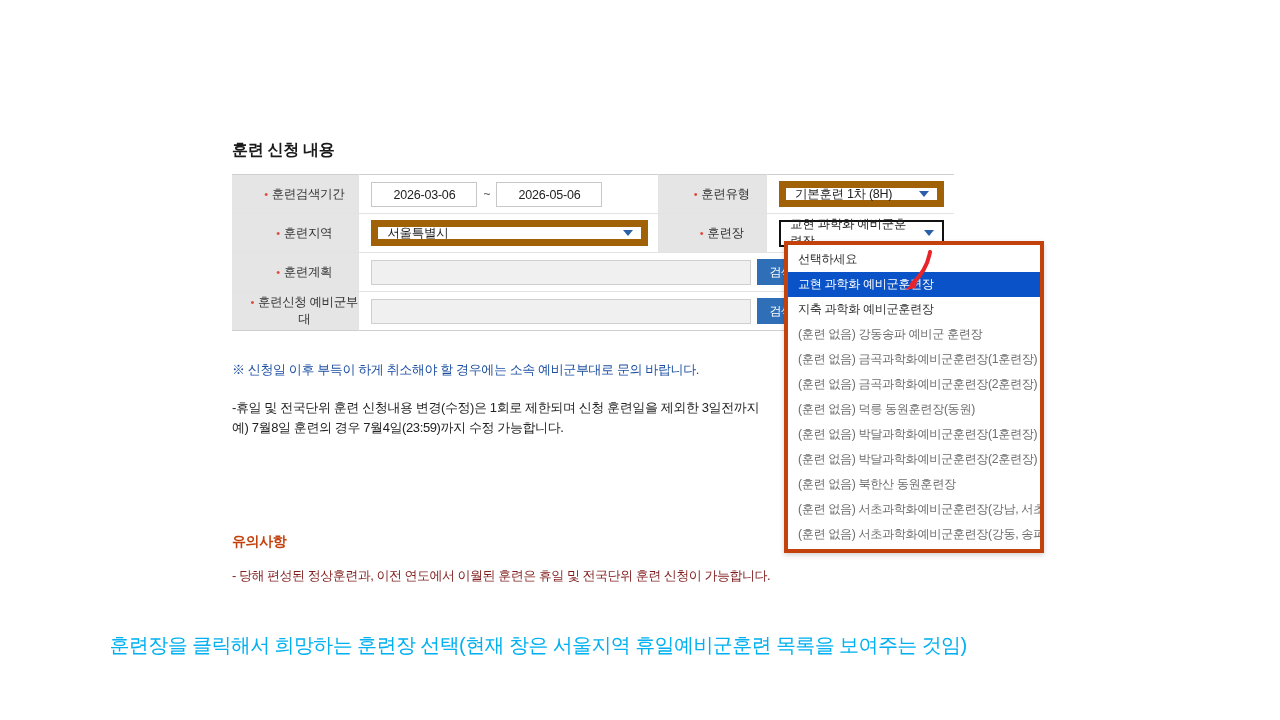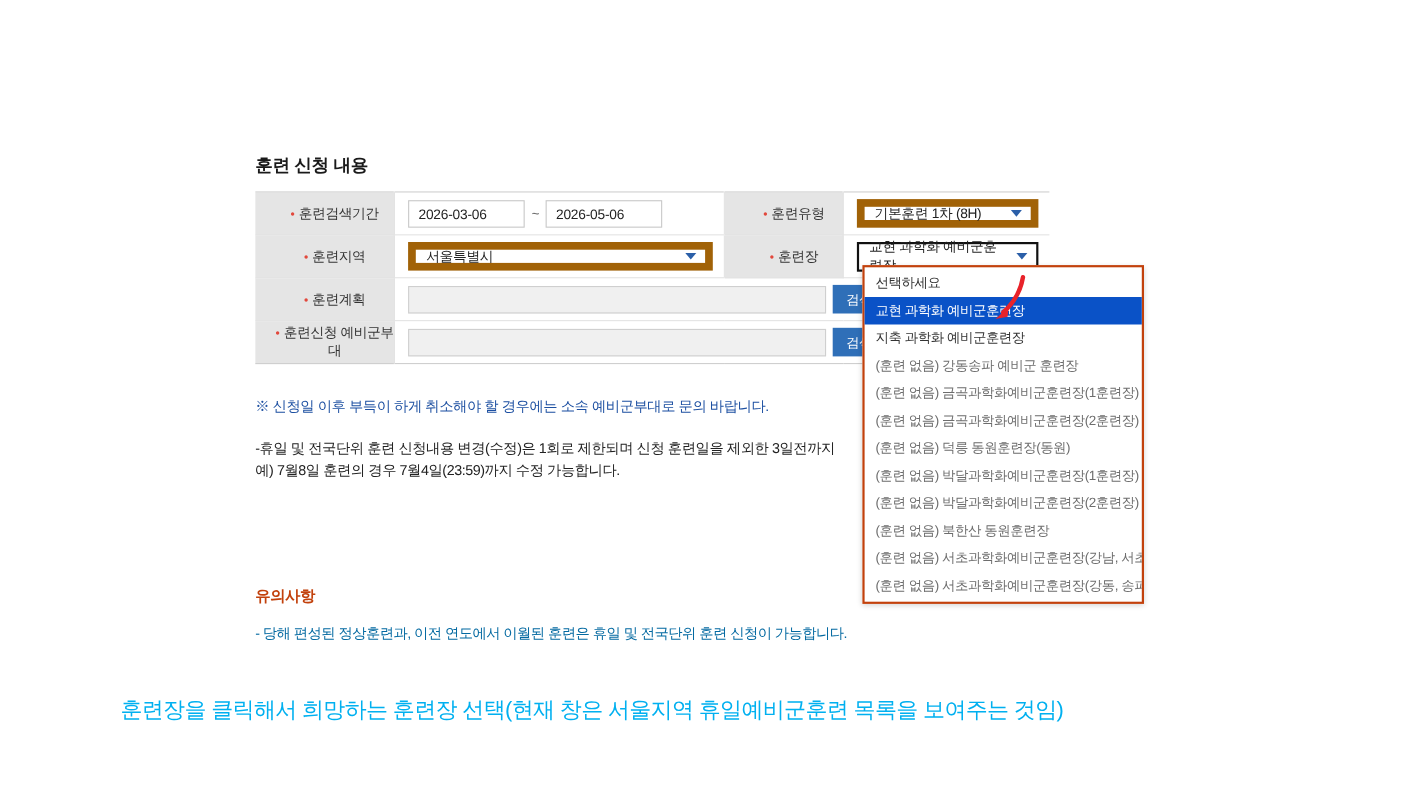--- a/index.html
+++ b/index.html
@@ -89,21 +89,21 @@
     border: 1px solid #c8c8c8;
     background: #fff;
     height: 25px;
     line-height: 25px;
     font-size: 12.5px;
     color: #222;
     padding: 0 8px;
     box-sizing: border-box;
     letter-spacing: -0.2px;
   }
-  .inp.date { width: 106px; text-align: left; }
+  .inp.date { width: 106px; text-align: center; }
   .tilde { font-size: 12px; color: #555; }
   .inp.wide2 { width: 380px; background: #f0f0f0; border: 1px solid #cfcfcf; }
 
   .sel {
     position: relative;
     border: 7px solid #a16207;
     background: #fff;
     height: 26px;
     box-sizing: border-box;
     font-size: 12.5px;
@@ -141,21 +141,21 @@
     cursor: pointer;
   }
 
   
   .dropdown {
     position: absolute;
     left: 552px;
     top: 241px;
     width: 252px;
     background: #fff;
-    border: 2px solid #c2410c;
+    border: 4px solid #c2410c;
     box-shadow: 0 2px 5px rgba(0,0,0,0.18);
     z-index: 40;
     padding: 2px 0;
   }
   .dd-item {
     font-size: 12.2px;
     line-height: 25px;
     height: 25px;
     padding: 0 10px;
     color: #333;
@@ -199,21 +199,21 @@
     font-size: 14px;
     font-weight: bold;
     color: #c2410c;
     letter-spacing: -0.4px;
   }
   .caution-text {
     position: absolute;
     left: 0px;
     top: 567px;
     font-size: 13px;
-    color: #0369a1;
+    color: #7f1d1d;
     letter-spacing: -0.5px;
   }
 
   
   .caption {
     position: absolute;
     left: 10px;
     top: 632px;
     width: 1056px;
     text-align: center;

